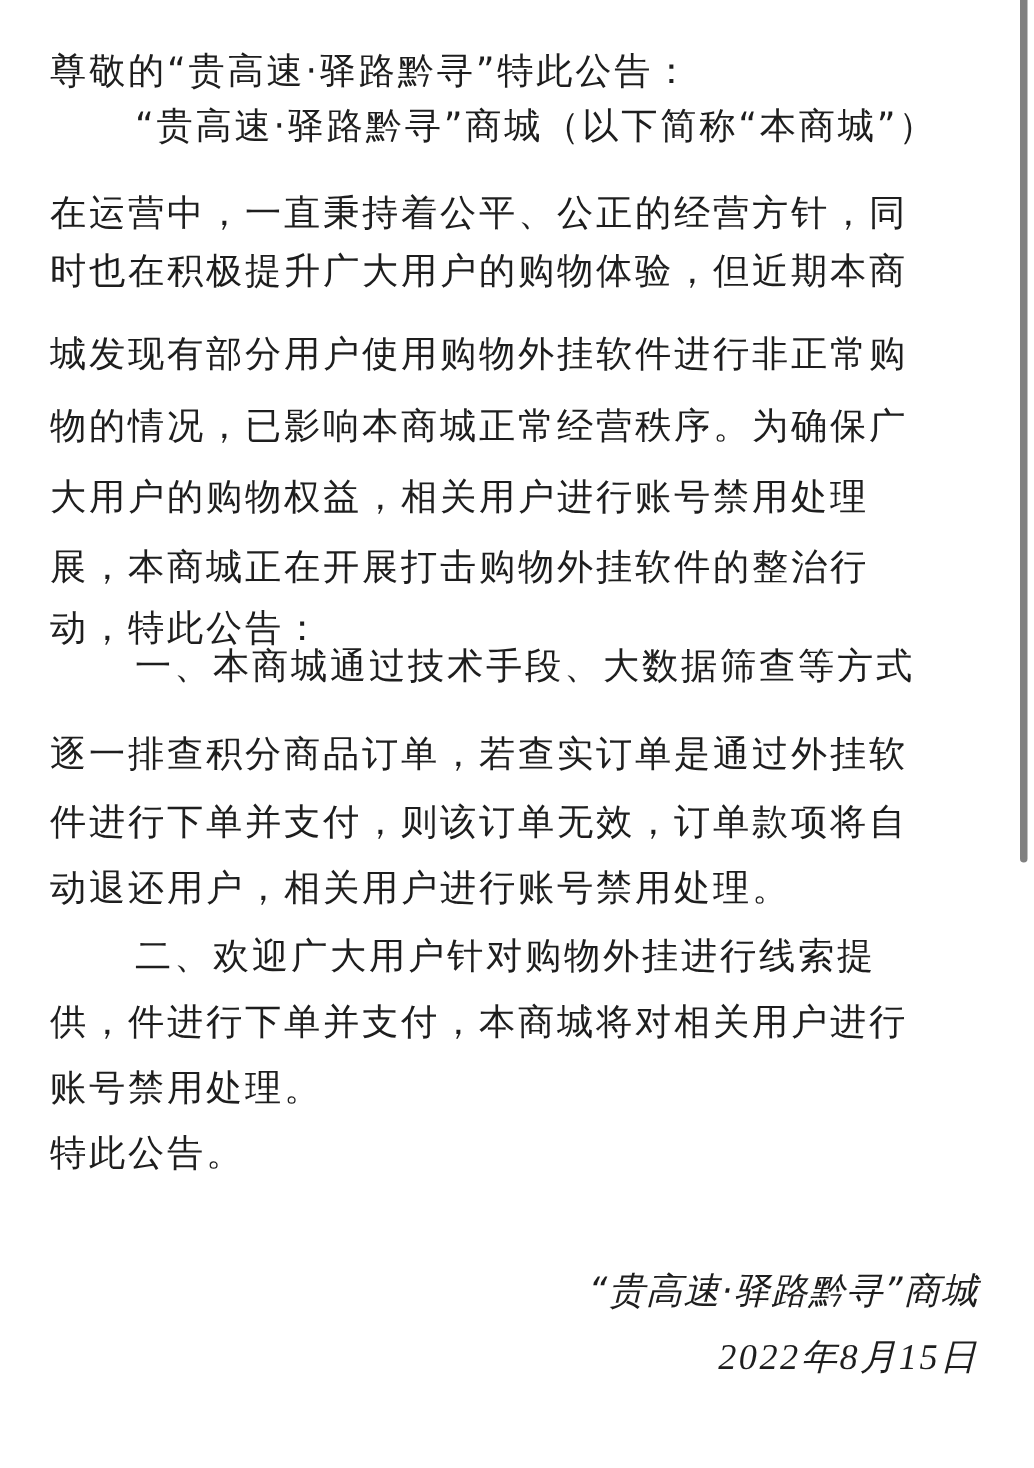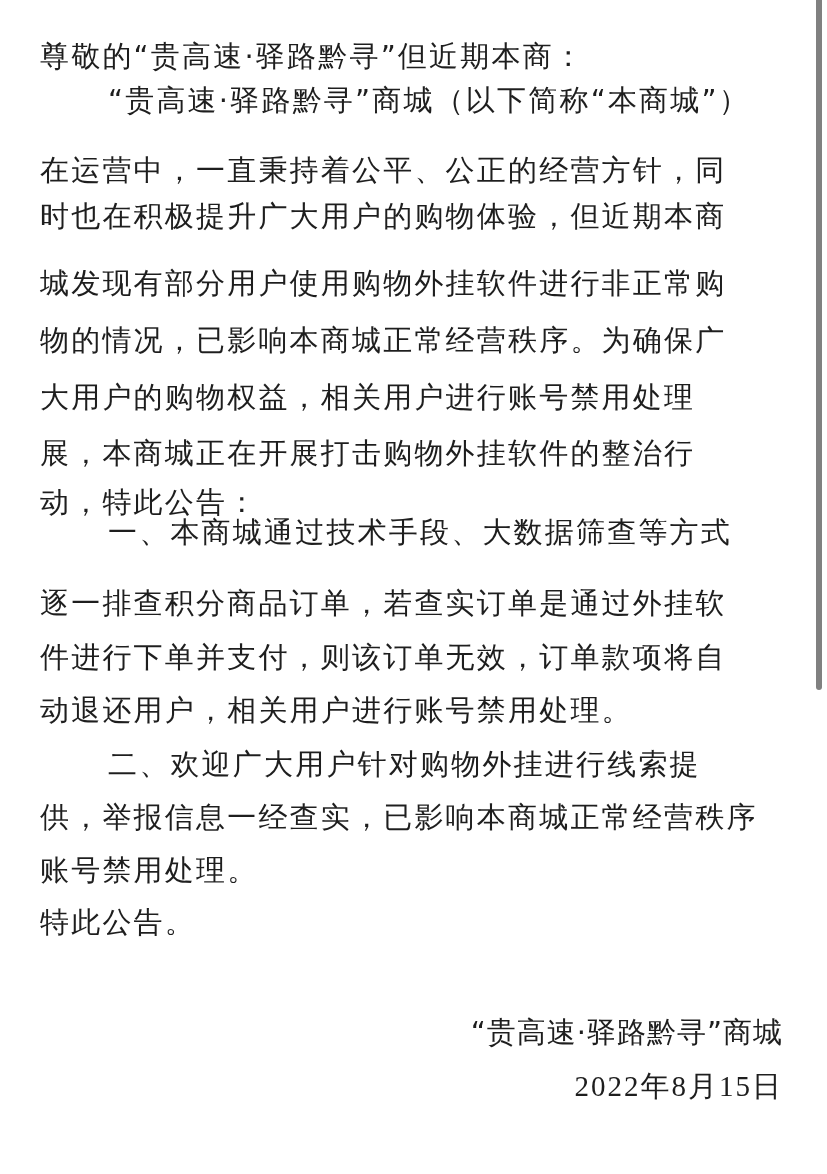--- a/index.html
+++ b/index.html
@@ -2,46 +2,46 @@
 <html><head>
 <meta charset="utf-8">
 <style>
   html, body { margin: 0; padding: 0; background: #ffffff; }
   body { width: 827px; height: 1174px; position: relative; overflow: hidden;
          font-family: "DejaVu Sans", "Liberation Sans", sans-serif; color: #1e1e1e; }
   .doc { position: absolute; left: 40px; top: 0; width: 748px; }
   .line { position: absolute; left: 0; font-size: 29px; line-height: 40px; white-space: nowrap;
           letter-spacing: 2.2px; }
   .indent { left: 68px; }
-  .sig { position: absolute; right: 44px; font-size: 29px; line-height: 40px; white-space: nowrap; letter-spacing: 1px; }
+  .sig { position: absolute; right: 44px; font-size: 29px; line-height: 40px; white-space: nowrap; letter-spacing: 1px; font-style: italic; }
   .date { font-family: "Liberation Serif", "DejaVu Serif", serif; letter-spacing: 2px; }
   .scrollbar { position: absolute; left: 816px; top: 0; width: 6px; height: 690px; background: #808080; border-radius: 0 0 3px 3px; }
 </style>
 </head>
 <body>
 
 <div class="doc">
-  <div class="line" style="top:36px">尊敬的“贵高速·驿路黔寻”但近期本商：</div>
+  <div class="line" style="top:36px">尊敬的“贵高速·驿路黔寻”特此公告：</div>
 
   <div class="line indent" style="top:80px">“贵高速·驿路黔寻”商城（以下简称“本商城”）</div>
   <div class="line" style="top:150px">在运营中，一直秉持着公平、公正的经营方针，同</div>
   <div class="line" style="top:196px">时也在积极提升广大用户的购物体验，但近期本商</div>
   <div class="line" style="top:263px">城发现有部分用户使用购物外挂软件进行非正常购</div>
   <div class="line" style="top:320px">物的情况，已影响本商城正常经营秩序。为确保广</div>
   <div class="line" style="top:377px">大用户的购物权益，相关用户进行账号禁用处理</div>
   <div class="line" style="top:433px">展，本商城正在开展打击购物外挂软件的整治行</div>
   <div class="line" style="top:482px">动，特此公告：</div>
 
   <div class="line indent" style="top:512px">一、本商城通过技术手段、大数据筛查等方式</div>
   <div class="line" style="top:583px">逐一排查积分商品订单，若查实订单是通过外挂软</div>
   <div class="line" style="top:637px">件进行下单并支付，则该订单无效，订单款项将自</div>
   <div class="line" style="top:690px">动退还用户，相关用户进行账号禁用处理。</div>
 
   <div class="line indent" style="top:744px">二、欢迎广大用户针对购物外挂进行线索提</div>
-  <div class="line" style="top:797px">供，举报信息一经查实，已影响本商城正常经营秩序</div>
+  <div class="line" style="top:797px">供，件进行下单并支付，本商城将对相关用户进行</div>
   <div class="line" style="top:850px">账号禁用处理。</div>
   <div class="line" style="top:902px">特此公告。</div>
 </div>
 
 <div class="sig" style="top:1012px">“贵高速·驿路黔寻”商城</div>
 <div class="sig date" style="top:1066px">2022年8月15日</div>
 
 <div class="scrollbar"></div>
 
 </body></html>

